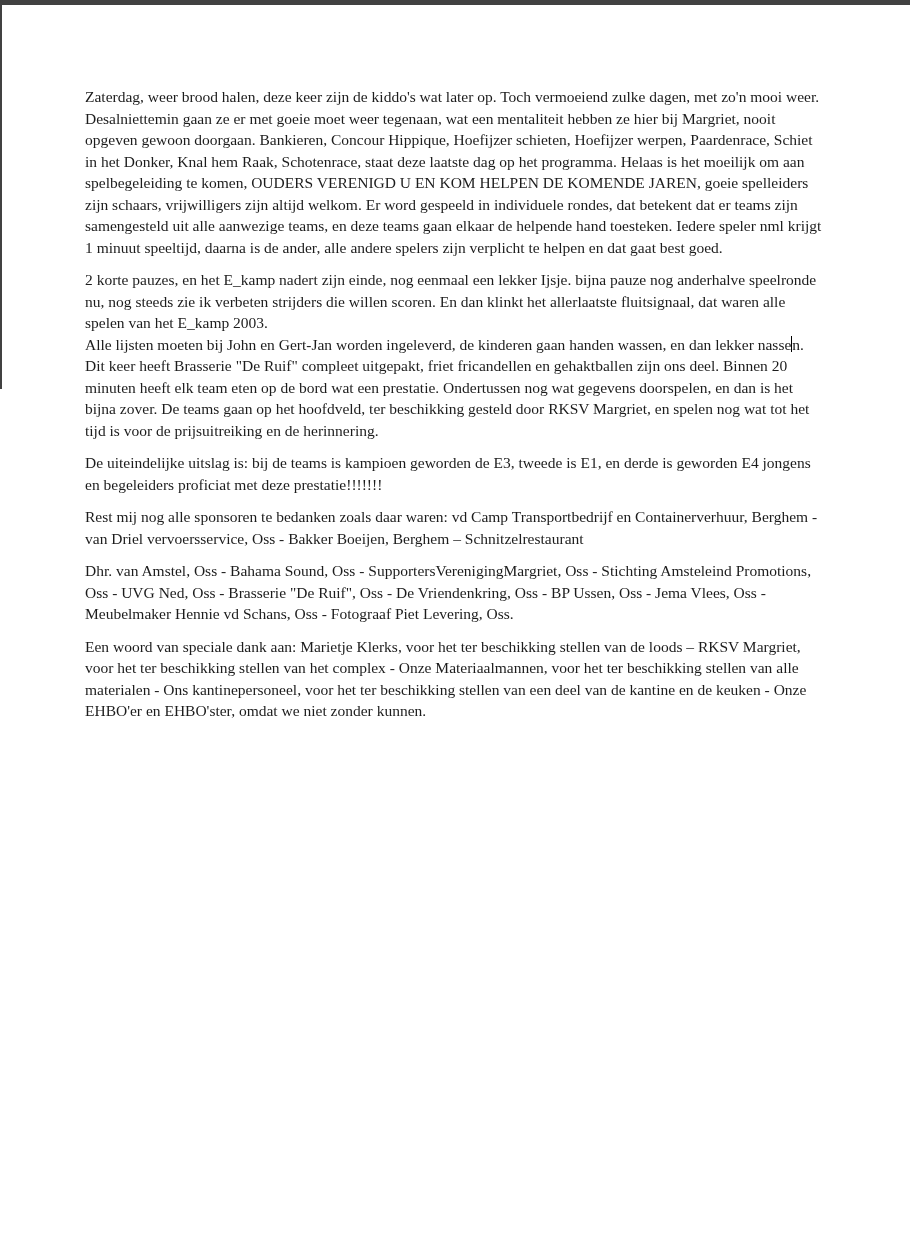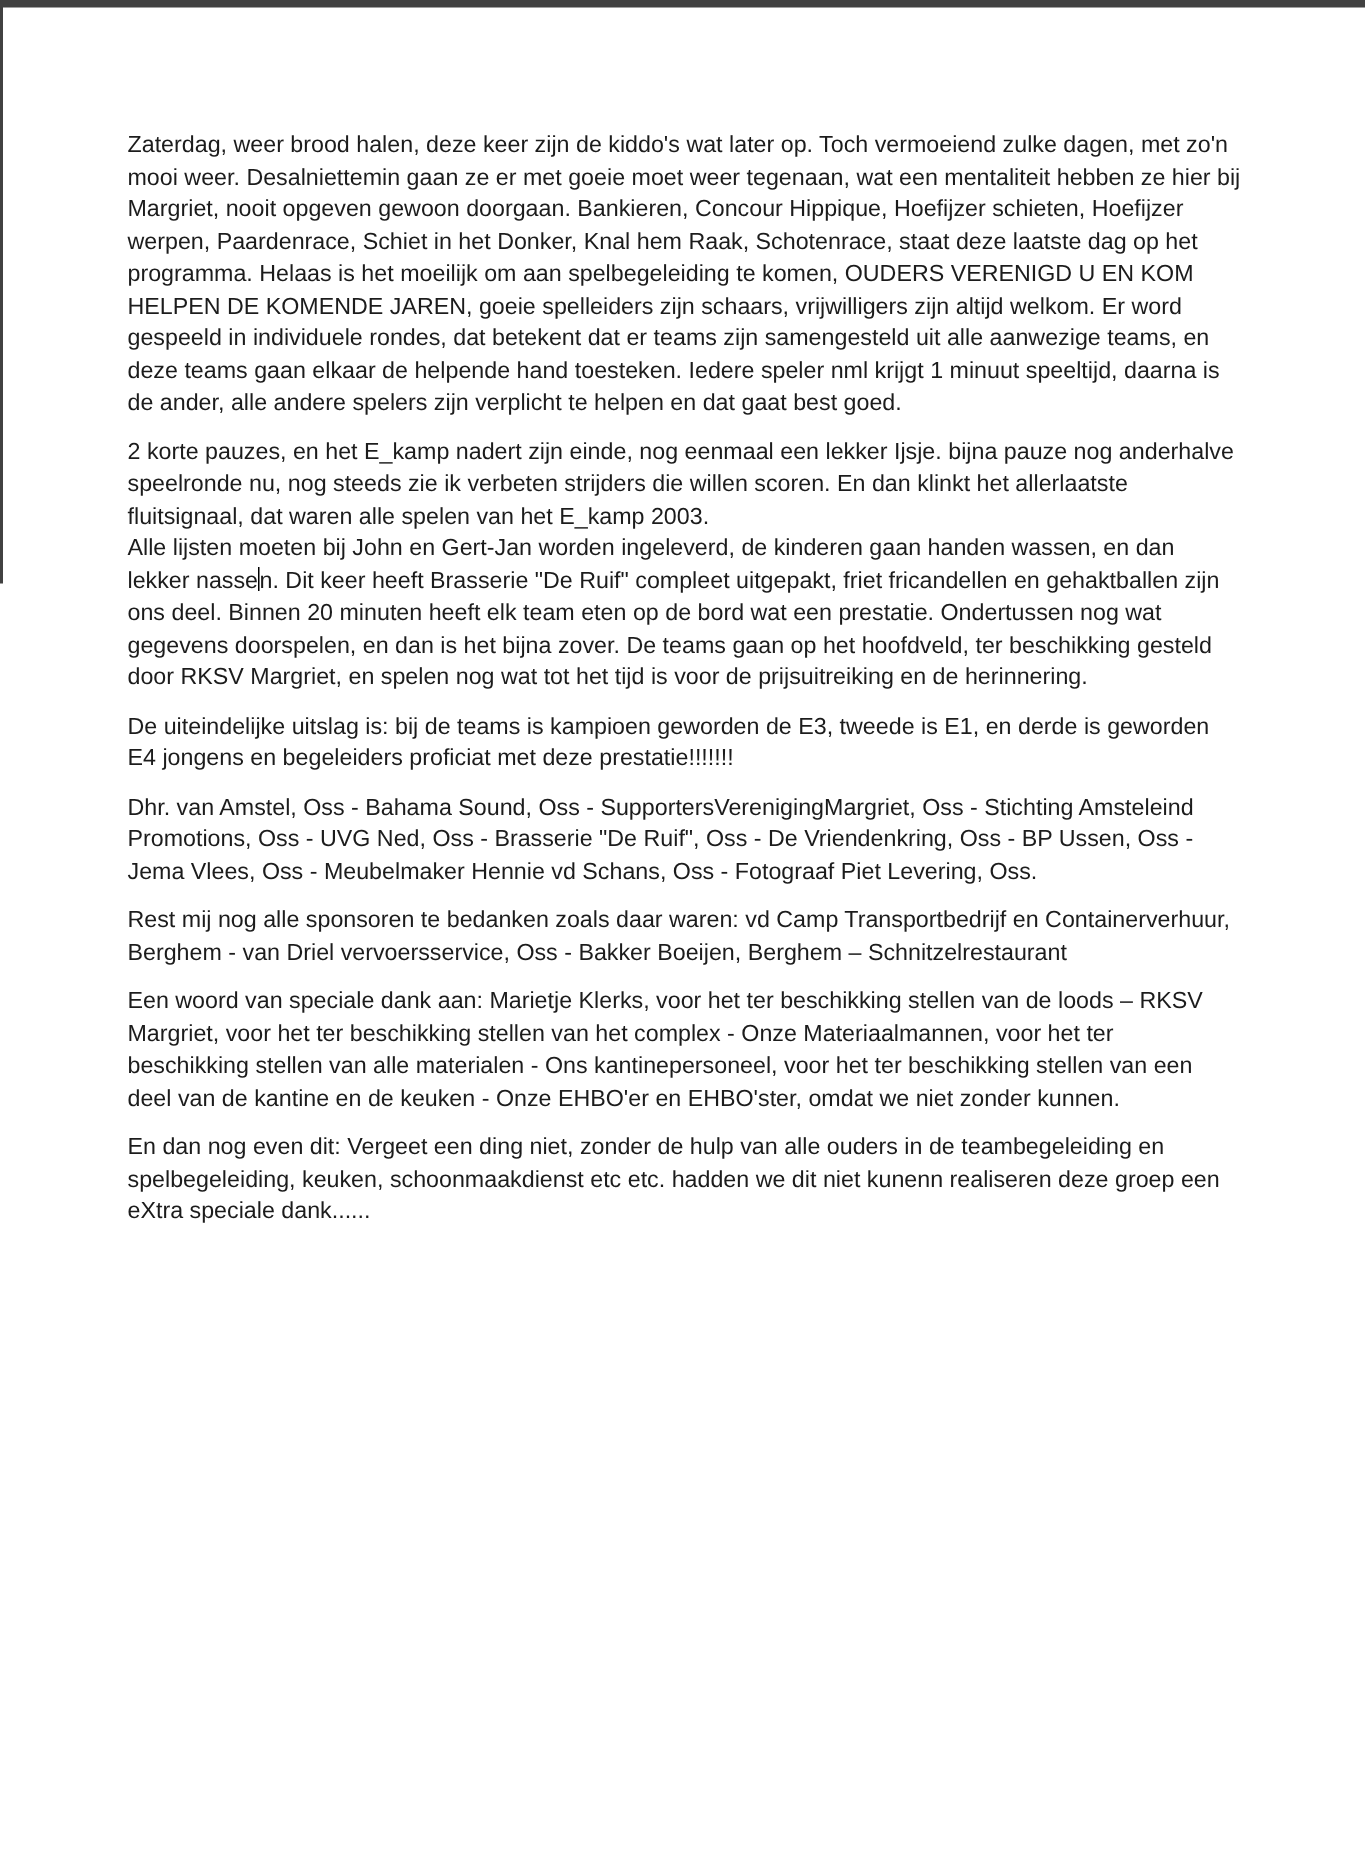--- a/index.html
+++ b/index.html
@@ -6,21 +6,21 @@
     margin: 0;
     padding: 0;
     background: #ffffff;
   }
   .screen {
     position: relative;
     width: 910px;
     height: 1238px;
     background: #ffffff;
     overflow: hidden;
-    font-family: Liberation Sans, sans-serif;
+    font-family: Liberation Serif, serif;
   }
   .top-edge {
     position: absolute;
     top: 0; left: 0;
     width: 910px; height: 5px;
     background: #414141;
   }
   .left-edge {
     position: absolute;
     top: 0; left: 0;
@@ -60,22 +60,21 @@
     <p>Zaterdag, weer brood halen, deze keer zijn de kiddo's wat later op. Toch vermoeiend zulke dagen, met zo'n mooi weer. Desalniettemin gaan ze er met goeie moet weer tegenaan, wat een mentaliteit hebben ze hier bij Margriet, nooit opgeven gewoon doorgaan. Bankieren, Concour Hippique, Hoefijzer schieten, Hoefijzer werpen, Paardenrace, Schiet in het Donker, Knal hem Raak, Schotenrace, staat deze laatste dag op het programma. Helaas is het moeilijk om aan spelbegeleiding te komen, OUDERS VERENIGD U EN KOM HELPEN DE KOMENDE JAREN, goeie spelleiders zijn schaars, vrijwilligers zijn altijd welkom. Er word gespeeld in individuele rondes, dat betekent dat er teams zijn samengesteld uit alle aanwezige teams, en deze teams gaan elkaar de helpende hand toesteken. Iedere speler nml krijgt 1 minuut speeltijd, daarna is de ander, alle andere spelers zijn verplicht te helpen en dat gaat best goed.</p>
 
     <p>
       <span>2 korte pauzes, en het E_kamp nadert zijn einde, nog eenmaal een lekker Ijsje. bijna pauze nog anderhalve speelronde nu, nog steeds zie ik verbeten strijders die willen scoren. En dan klinkt het allerlaatste fluitsignaal, dat waren alle spelen van het E_kamp 2003.</span><br>
       <span>Alle lijsten moeten bij John en Gert-Jan worden ingeleverd, de kinderen gaan handen wassen, en dan lekker nasse</span><span class="caret"></span><span>n. Dit keer heeft Brasserie "De Ruif" compleet uitgepakt, friet fricandellen en gehaktballen zijn ons deel. Binnen 20 minuten heeft elk team eten op de bord wat een prestatie. Ondertussen nog wat gegevens doorspelen, en dan is het bijna zover. De teams gaan op het hoofdveld, ter beschikking gesteld door RKSV Margriet, en spelen nog wat tot het tijd is voor de prijsuitreiking en de herinnering.</span>
     </p>
 
     <p>De uiteindelijke uitslag is: bij de teams is kampioen geworden de E3, tweede is E1, en derde is geworden E4 jongens en begeleiders proficiat met deze prestatie!!!!!!!</p>
 
 
+    <p>Rest mij nog alle sponsoren te bedanken zoals daar waren: vd Camp Transportbedrijf en Containerverhuur, Berghem - van Driel vervoersservice, Oss - Bakker Boeijen, Berghem – Schnitzelrestaurant</p>
+
     <p>Dhr. van Amstel, Oss - Bahama Sound, Oss - SupportersVerenigingMargriet, Oss - Stichting Amsteleind Promotions, Oss - UVG Ned, Oss - Brasserie "De Ruif", Oss - De Vriendenkring, Oss - BP Ussen, Oss - Jema Vlees, Oss - Meubelmaker Hennie vd Schans, Oss - Fotograaf Piet Levering, Oss.</p>
-
-    <p>Rest mij nog alle sponsoren te bedanken zoals daar waren: vd Camp Transportbedrijf en Containerverhuur, Berghem - van Driel vervoersservice, Oss - Bakker Boeijen, Berghem – Schnitzelrestaurant</p>
 
     <p>Een woord van speciale dank aan: Marietje Klerks, voor het ter beschikking stellen van de loods – RKSV Margriet, voor het ter beschikking stellen van het complex - Onze Materiaalmannen, voor het ter beschikking stellen van alle materialen - Ons kantinepersoneel, voor het ter beschikking stellen van een deel van de kantine en de keuken - Onze EHBO'er en EHBO'ster, omdat we niet zonder kunnen.</p>
 
-    <p>En dan nog even dit: Vergeet een ding niet, zonder de hulp van alle ouders in de teambegeleiding en spelbegeleiding, keuken, schoonmaakdienst etc etc. hadden we dit niet kunenn realiseren deze groep een eXtra speciale dank......</p>
 
   </div>
 </div>
 
 </body></html>

